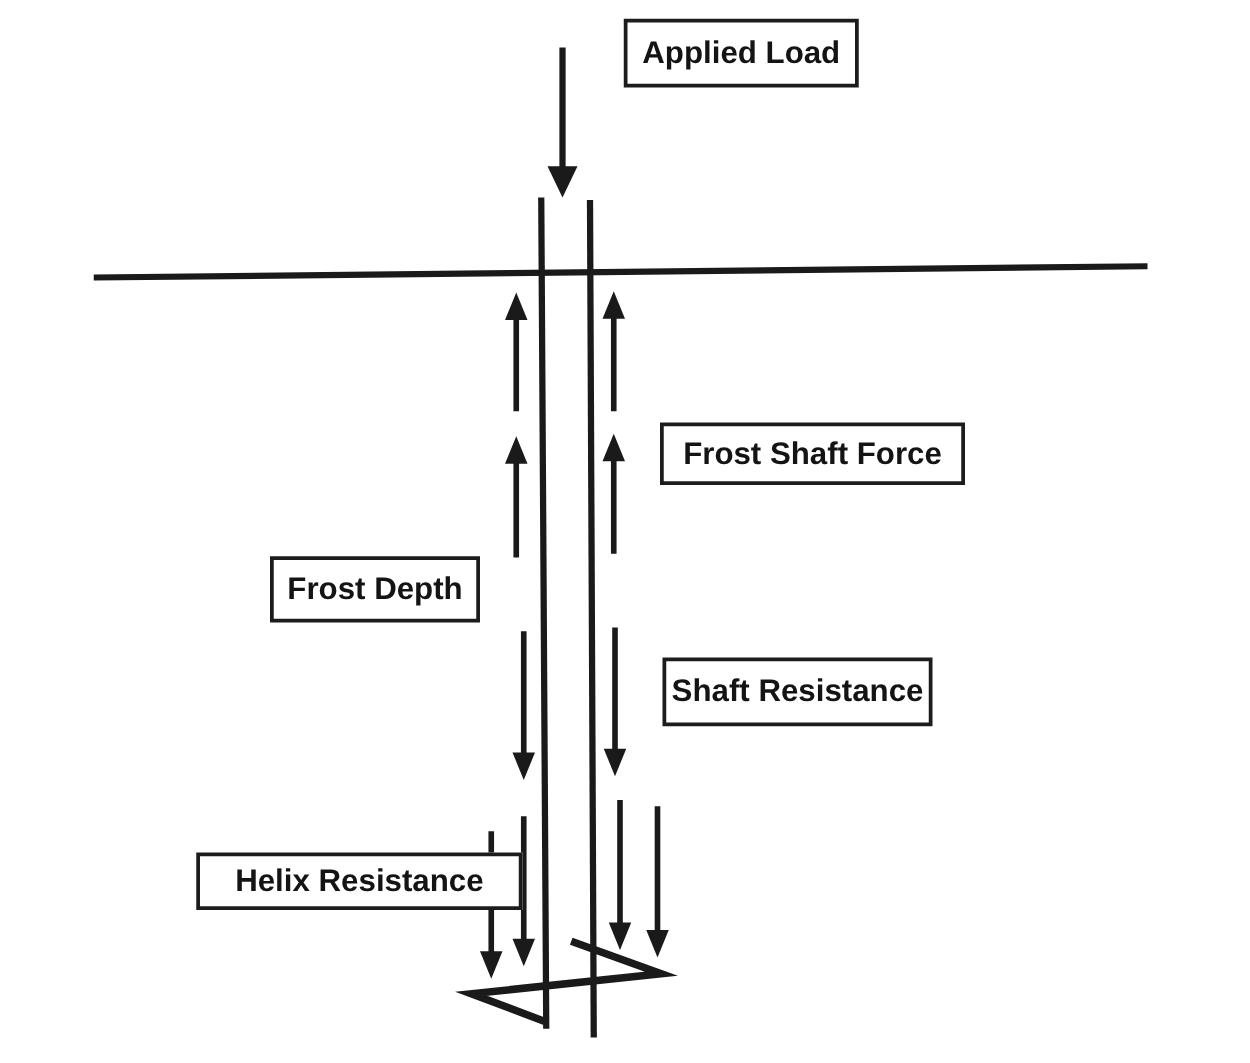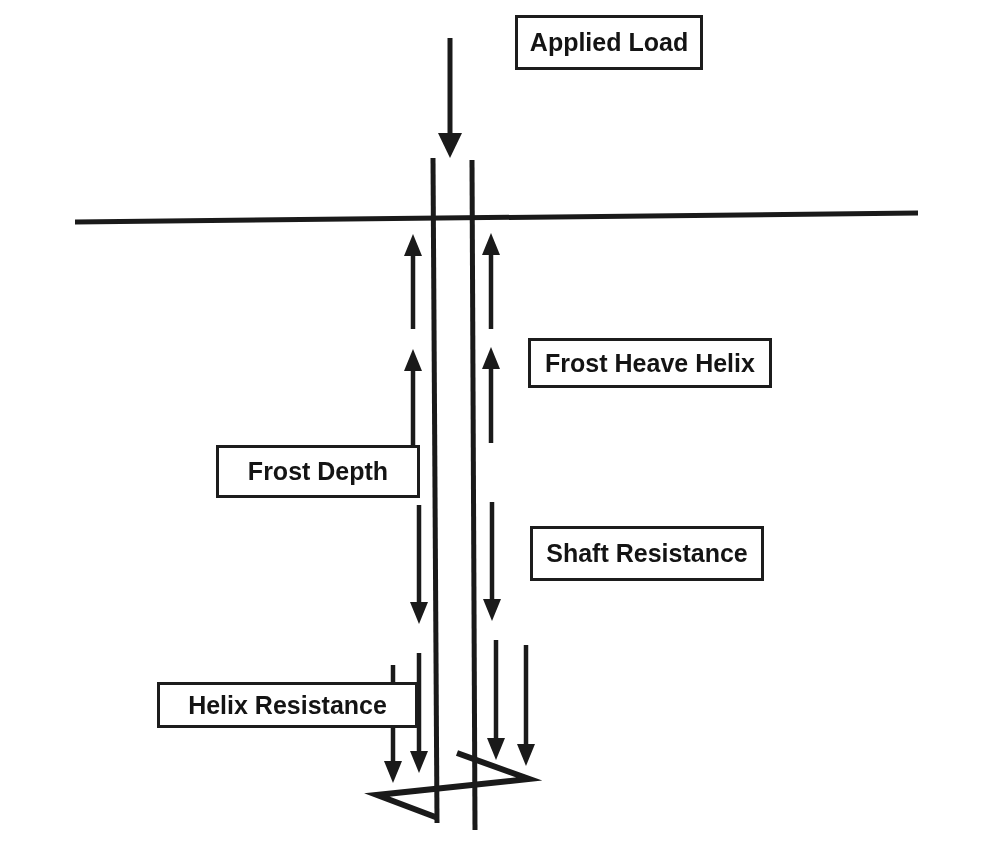--- a/index.html
+++ b/index.html
@@ -27,24 +27,24 @@
     background: #ffffff;
     display: flex;
     align-items: center;
     justify-content: center;
     font-weight: bold;
     font-size: 25px;
     color: #141414;
     letter-spacing: 0px;
     white-space: nowrap;
   }
-  .lbl-applied-load    { left: 499px; top: 15px;  width: 188px; height: 55px; margin-left: 16px; }
+  .lbl-applied-load    { left: 499px; top: 15px;  width: 188px; height: 55px; }
   .lbl-frost-heave     { left: 528px; top: 338px; width: 244px; height: 50px; }
-  .lbl-frost-depth     { left: 216px; top: 445px; width: 204px; height: 53px; }
-  .lbl-shaft-resist    { left: 530px; top: 526px; width: 234px; height: 55px; }
+  .lbl-frost-depth     { left: 216px; top: 445px; width: 168px; height: 53px; }
+  .lbl-shaft-resist    { left: 530px; top: 526px; width: 216px; height: 55px; }
   .lbl-helix-resist    { left: 157px; top: 682px; width: 261px; height: 46px; }
 </style>
 </head>
 <body>
 
 <div class="stage">
 
   <svg width="1000" height="850" viewBox="0 0 1000 850" stroke="#1a1a1a" fill="none" stroke-width="5">
 
     <g>
@@ -104,21 +104,21 @@
         <line x1="526" y1="645" x2="526" y2="746"></line>
         <polygon points="517,744 535,744 526,766" fill="#1a1a1a" stroke="none"></polygon>
       </g>
     </g>
 
     <polyline points="457,753 529,779 377,795 438,818" stroke-width="6" stroke-linejoin="miter" stroke-miterlimit="12"></polyline>
   </svg>
 
   <div class="label-box lbl-applied-load">Applied Load</div>
 
-  <div class="label-box lbl-frost-heave">Frost Heave Helix</div>
+  <div class="label-box lbl-frost-heave">Frost Shaft Force</div>
 
   <div class="label-box lbl-frost-depth">Frost Depth</div>
 
   <div class="label-box lbl-shaft-resist">Shaft Resistance</div>
 
   <div class="label-box lbl-helix-resist">Helix Resistance</div>
 
 </div>
 
 </body></html>

